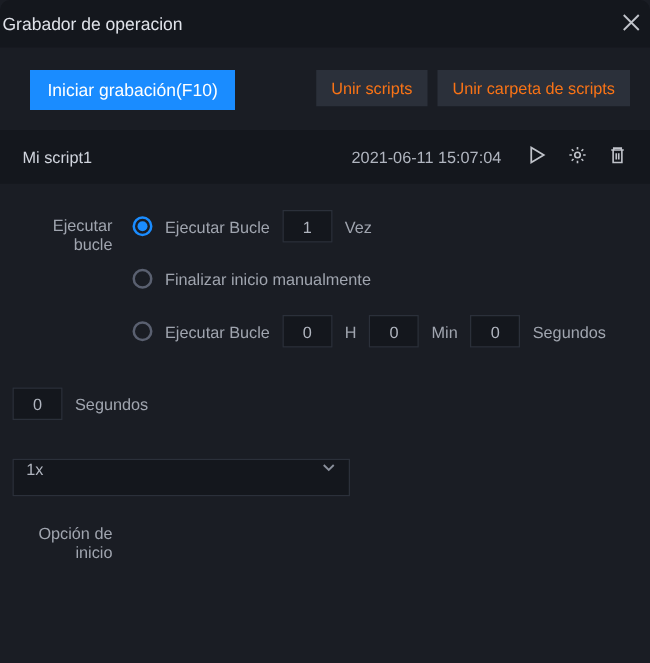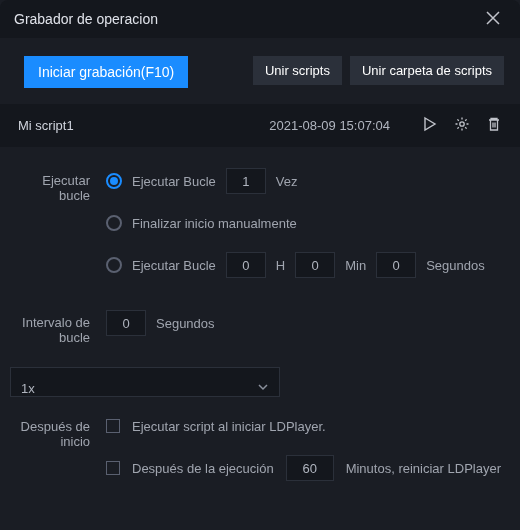--- a/index.html
+++ b/index.html
@@ -11,21 +11,21 @@
   font-size: 13px;
   color: #b0b5bf;
   overflow: hidden;
   border-radius: 8px;
 }
 .titlebar {
   height: 38px;
   display: flex;
   align-items: center;
   justify-content: space-between;
-  padding: 0 14px;
+  padding: 0 2px;
   background: #14171d;
 }
 .titlebar-title {
   color: #e0e3ea;
   font-size: 14px;
   white-space: nowrap;
   overflow: hidden;
   max-width: 180px;
 }
 .close-icon {
@@ -39,37 +39,37 @@
   align-items: flex-start;
   padding: 18px 16px 16px 24px;
   gap: 8px;
 }
 .btn {
   padding: 7px 12px;
   border: none;
   cursor: pointer;
   font-size: 13px;
   background: #2b303a;
-  color: #ffffff;
+  color: #f97316;
 }
 .btn-primary {
   background: #1a8cff;
   color: #fff;
 }
 .btn-start {
   font-size: 14px;
   padding: 8px 14px;
 }
 .spacer { flex: 1; }
 .script-row {
   display: flex;
   align-items: center;
   padding: 12px 18px;
   background: #14171d;
-  gap: 12px;
+  gap: 1px;
 }
 .script-name {
   color: #d0d4dd;
   min-width: 150px;
 }
 .script-date {
   color: #b0b5bf;
   margin-left: auto;
 }
 .row-icons {
@@ -139,21 +139,21 @@
 .num-input-wide {
   width: 48px;
 }
 .select-box {
   width: 270px;
   height: 30px;
   background: #14171d;
   border: 1px solid #2b303a;
   color: #b0b5bf;
   display: flex;
-  align-items: flex-end;
+  align-items: flex-start;
   justify-content: space-between;
   padding: 0 10px;
   cursor: pointer;
 }
 .checkbox {
   width: 14px;
   height: 14px;
   border: 1px solid #5a6070;
   cursor: pointer;
   flex-shrink: 0;
@@ -187,21 +187,21 @@
 
 <div class="top-actions">
   <button class="btn btn-primary btn-start">Iniciar grabación(F10)</button>
   <div class="spacer"></div>
   <button class="btn">Unir scripts</button>
   <button class="btn">Unir carpeta de scripts</button>
 </div>
 
 <div class="script-row">
   <span class="script-name">Mi script1</span>
-  <span class="script-date">2021-08-09 15:07:04</span>
+  <span class="script-date">2021-06-11 15:07:04</span>
   <div class="row-icons">
     <span>
       <svg width="16" height="16" viewBox="0 0 16 16">
           <path d="M3 2 L13 8 L3 14 Z" fill="none" stroke="#c0c3ca" stroke-width="1.4"></path>
         </svg>
     </span>
     <span>
       <svg width="16" height="16" viewBox="0 0 16 16">
           <circle cx="8" cy="8" r="2.2" fill="none" stroke="#c0c3ca" stroke-width="1.3"></circle>
           <path d="M8 1.5v2M8 12.5v2M1.5 8h2M12.5 8h2M3.4 3.4l1.4 1.4M11.2 11.2l1.4 1.4M12.6 3.4l-1.4 1.4M4.8 11.2l-1.4 1.4" stroke="#c0c3ca" stroke-width="1.3"></path>
@@ -237,21 +237,20 @@
         <span class="txt">H</span>
         <input class="num-input" value="0" style="">
         <span class="txt">Min</span>
         <input class="num-input" value="0" style="">
         <span class="txt">Segundos</span>
       </div>
     </div>
   </div>
 
   <div class="setting-row">
-    <div class="setting-label">Intervalo de bucle</div>
     <div class="setting-content">
       <div class="radio-row">
         <input class="num-input" value="0" style="">
         <span class="txt">Segundos</span>
       </div>
     </div>
   </div>
 
   <div class="setting-row">
     <div class="setting-content">
@@ -260,33 +259,21 @@
         <span>
           <svg width="12" height="12" viewBox="0 0 12 12">
               <path d="M2 4 L6 8 L10 4" fill="none" stroke="#8a909c" stroke-width="1.5"></path>
             </svg>
         </span>
       </div>
     </div>
   </div>
 
   <div class="setting-row">
-    <div class="setting-label">Después de inicio</div>
-    <div class="setting-content">
-      <div class="check-row">
-        <span class="checkbox"></span>
-        <span class="txt">Ejecutar script al iniciar LDPlayer.</span>
-      </div>
-      <div class="check-row">
-        <span class="checkbox"></span>
-        <span class="txt">Después de la ejecución</span>
-        <input class="num-input num-input-wide" value="60" style="">
-        <span class="txt">Minutos, reiniciar LDPlayer</span>
-      </div>
-    </div>
+    <div class="setting-label">Opción de inicio</div>
   </div>
 
 </div>
 
 <div class="dialog-buttons">
   
   
 </div>
 
 </body></html>

